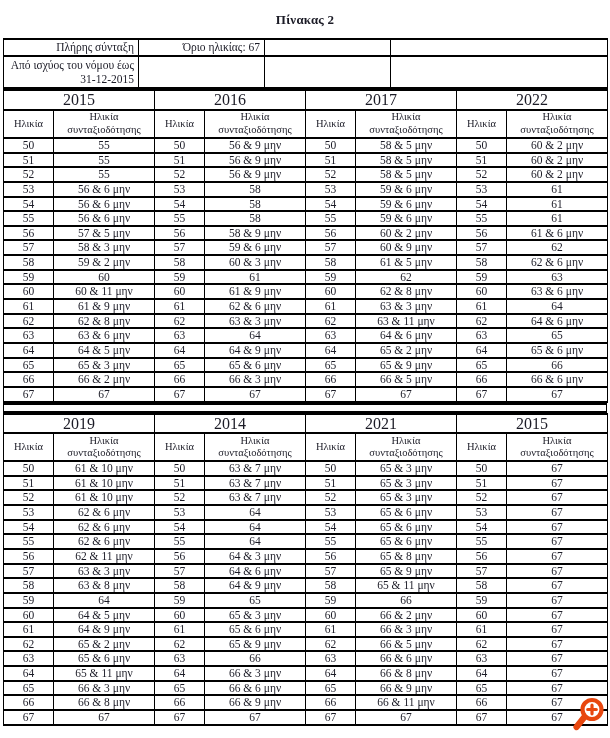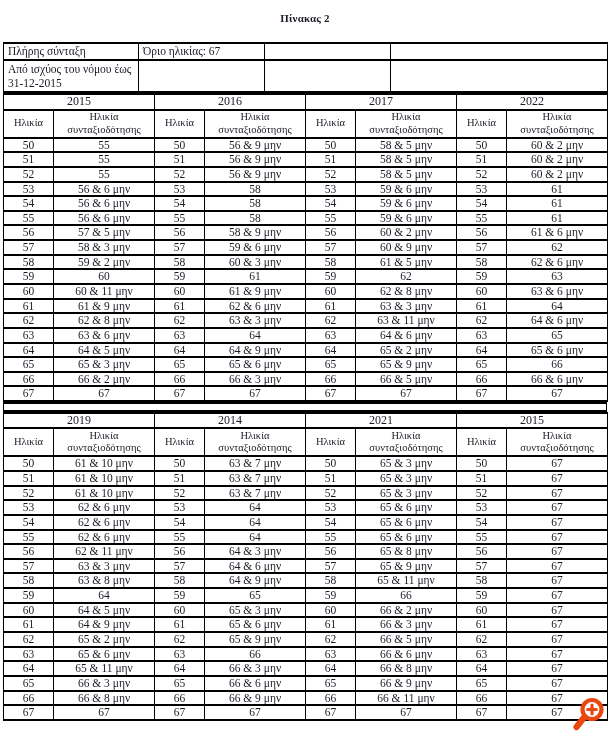--- a/index.html
+++ b/index.html
@@ -4,37 +4,37 @@
 <style>
   :root { --ink:#1b1b26; --line:#000000; --zoom:#e8470f; --bg:#ffffff; }
   * { box-sizing:border-box; }
   html,body { margin:0; padding:0; }
   body {
     width:610px; height:738px; background:var(--bg);
     font-family:"Liberation Serif", serif; color:var(--ink);
   }
   .page { position:relative; width:610px; height:738px; overflow:hidden; }
   .title {
-    text-align:center; font-weight:bold; font-size:11px;
-    padding-top:12px; padding-bottom:18px; letter-spacing:0.2px;
+    text-align:center; font-weight:bold; font-size:13px;
+    padding-top:12px; padding-bottom:10px; letter-spacing:0.2px;
   }
   table { border-collapse:collapse; table-layout:fixed; width:604px; margin-left:3px; }
   td {
     border:1.5px solid var(--line);
     border-top-width:2px; border-bottom-width:2px;
     text-align:center; padding:0; overflow:hidden; white-space:nowrap;
     font-size:11.5px; line-height:1.1;
   }
   
-  .hdr td { text-align:left; padding:1px 4px; height:16px; }
+  .hdr td { text-align:right; padding:1px 4px; height:16px; }
   .hdr td.wrap { white-space:normal; line-height:1.25;font-family:Liberation Serif, serif; }
   .hdr .c1{width:135px}.hdr .c2{width:126px}.hdr .c3{width:126px}.hdr .c4{width:217px}
   
   .grid .c-age{width:50px} .grid .c-ret{width:101px}
-  .grid .year-row td { height:13px; font-size:12px; }
+  .grid .year-row td { height:13px; font-size:16px; }
   .grid .colhead-row td { height:28px; font-size:10.5px; white-space:normal; line-height:1.2; }
   .grid .data-row td { height:13.4px; }
   
   .spacer td { height:8px; }
   
   .zoom-btn { position:absolute; right:4px; bottom:6px; width:34px; height:36px; cursor:pointer; }
 </style>
 </head>
 <body>
 

